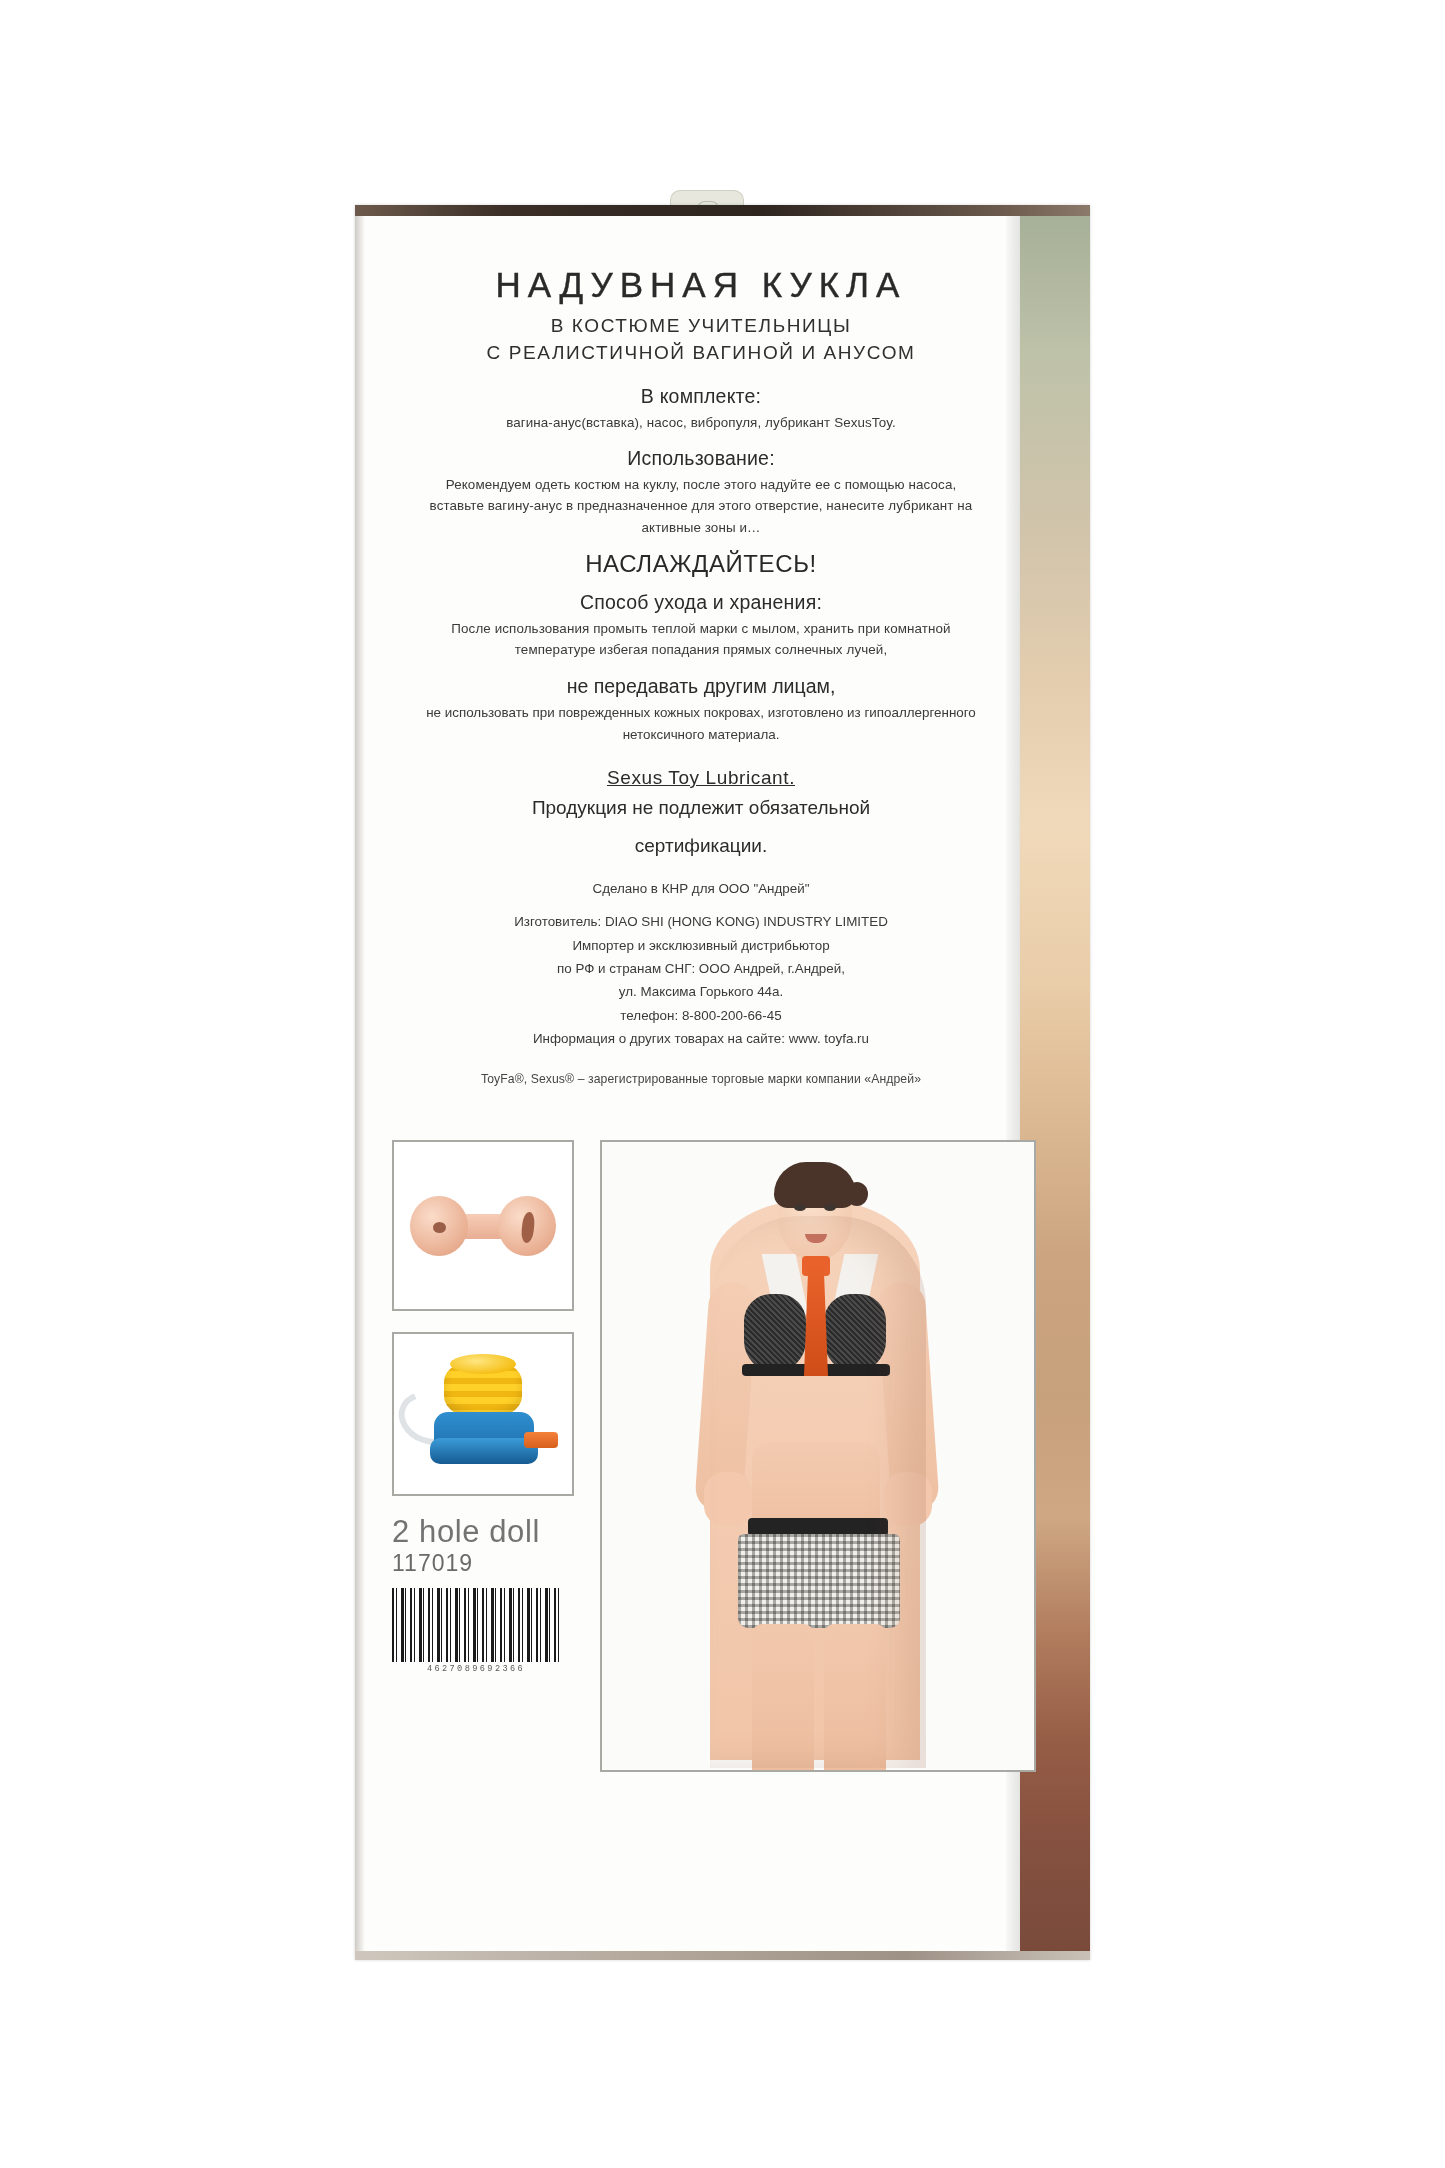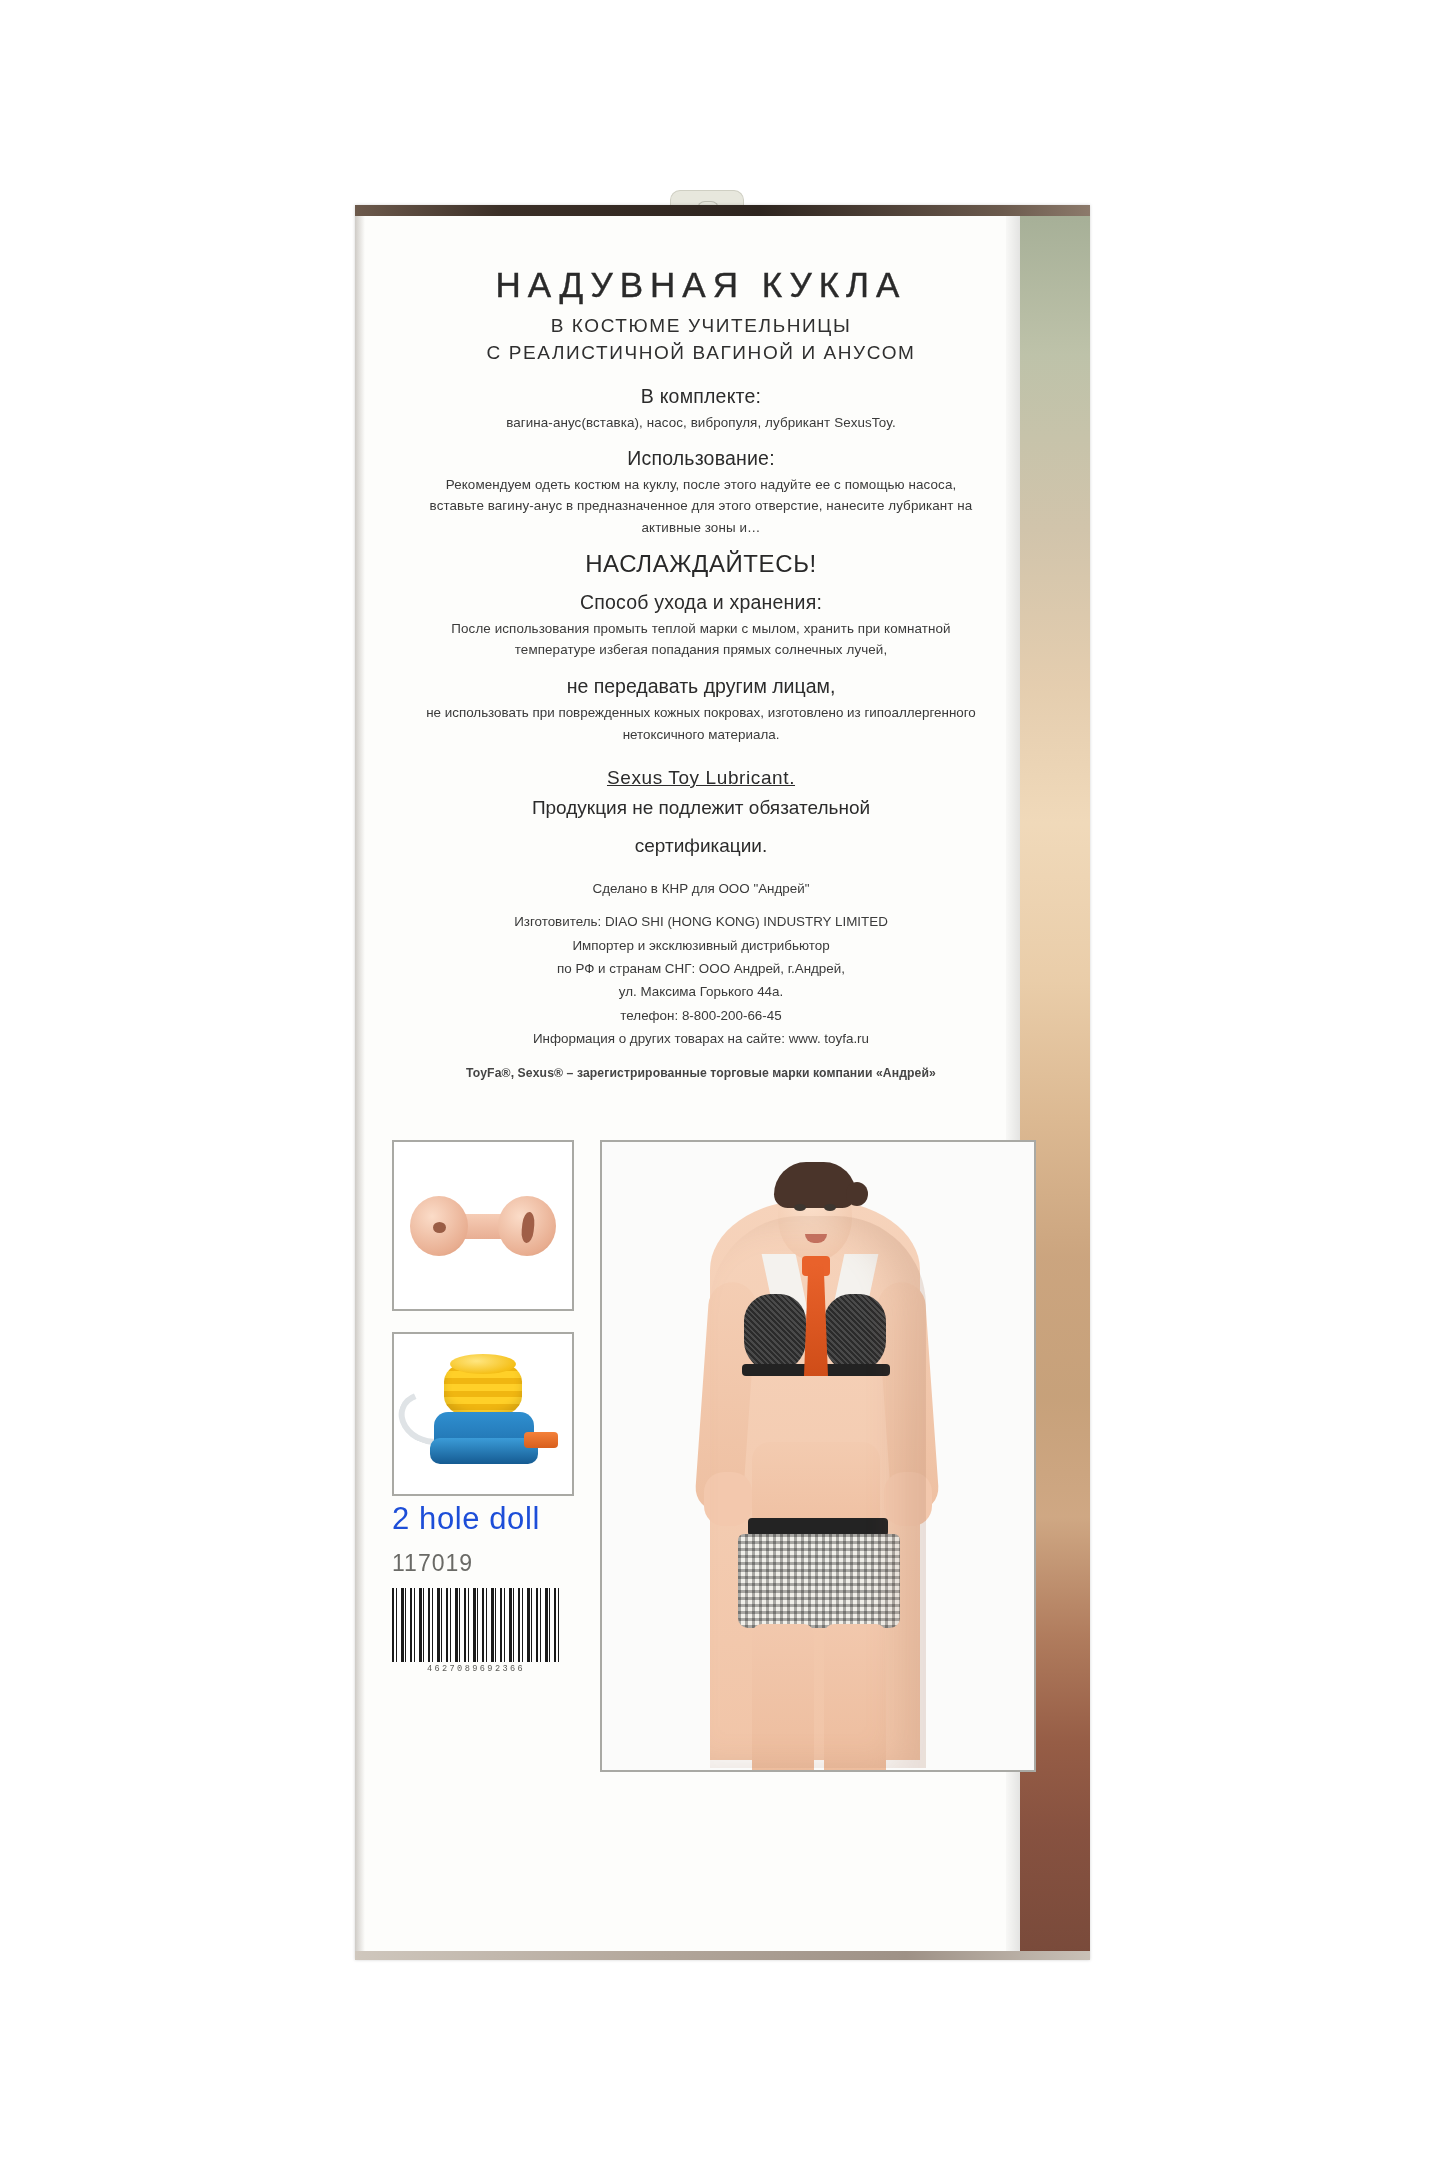--- a/index.html
+++ b/index.html
@@ -180,23 +180,22 @@
     font-size: 13.4px;
     line-height: 1.74;
     color: #3a3a3a;
     margin: 0 26px;
   }
   .legal .spaced { display: block; }
   .legal-made { margin-bottom: 10px; }
   .trademark {
     font-size: 12.2px;
     color: #454545;
-    margin: 16px 0 0 0;
+    margin: 22px 0 0 0;
     letter-spacing: 0.1px;
-    font-weight: bold;
   }
 
   
   .panels {
     position: absolute;
     left: 28px;
     top: 935px;
     width: 680px;
     height: 760px;
   }
@@ -446,23 +445,23 @@
     width: 216px; height: 552px;
     box-shadow: inset -26px 0 34px rgba(170,120,90,0.22);
     border-radius: 90px 90px 0 0;
     pointer-events: none;
   }
 
   
   .model-name {
     position: absolute;
     left: 9px;
-    top: 361px;
+    top: 374px;
     font-size: 31px;
-    color: #1d4ed8;
+    color: #737373;
     letter-spacing: 0.6px;
   }
   .sku {
     position: absolute;
     left: 9px;
     top: 410px;
     font-size: 23px;
     color: #6a6a66;
     letter-spacing: 1px;
   }

